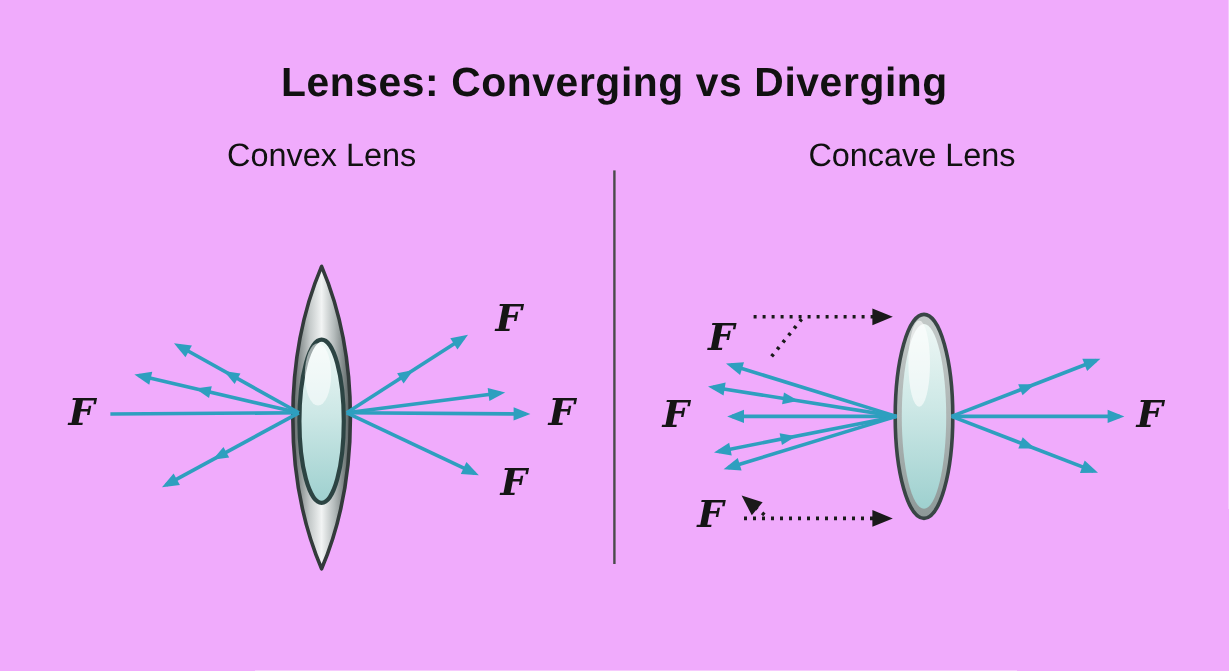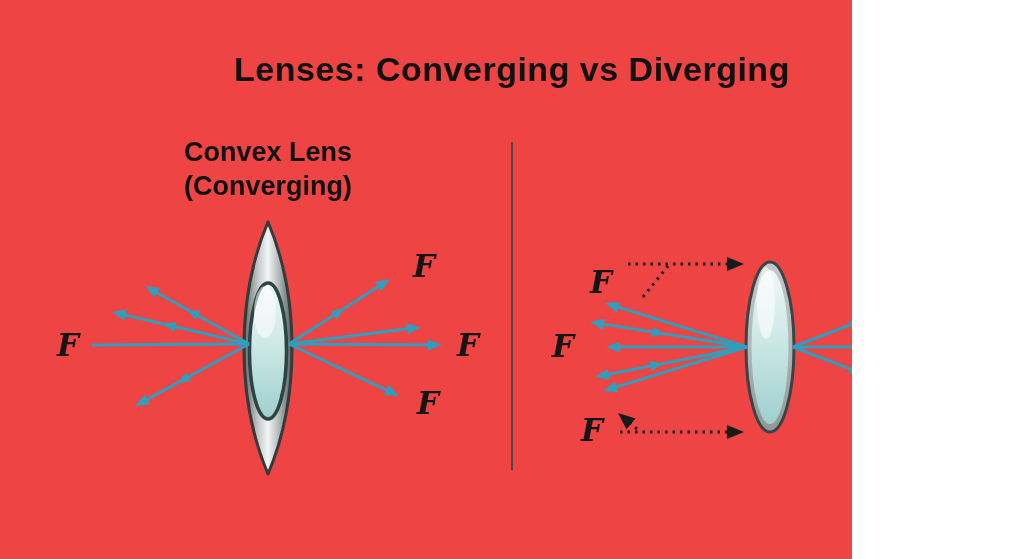--- a/index.html
+++ b/index.html
@@ -1,33 +1,33 @@
 <!DOCTYPE html>
 <html><head>
 <meta charset="utf-8">
 <style>
   html,body{margin:0;padding:0;background:#ffffff;}
   .stage{
     position:relative;
-    width:852px;height:559px;
-    background:#ef4444;
+    width:1024px;height:559px;
+    background:#f0abfc;
     overflow:hidden;
     font-family:"Liberation Sans", sans-serif;
   }
   .figure-title{
     position:absolute;top:50px;left:0;width:1024px;
     text-align:center;
     font-size:34px;font-weight:bold;color:#111;
     letter-spacing:0.5px;
     margin:0;
   }
   .panel-heading{
-    position:absolute;top:135px;width:380px;
+    position:absolute;top:112px;width:380px;
     text-align:center;color:#111;
-    font-weight:bold;font-size:27px;line-height:34px;
+    font-weight:normal;font-size:27px;line-height:34px;
   }
   .panel-heading.left{left:78px;}
   .panel-heading.right{left:570px;}
   .divider{
     position:absolute;
     left:511px;top:142px;
     width:2px;height:328px;
     background:#4a4a4a;
   }
   .diagram-svg{position:absolute;left:0;top:0;}
@@ -42,24 +42,24 @@
 </style>
 </head>
 <body>
 
 <div class="stage">
 
   <h1 class="figure-title">Lenses: Converging vs Diverging</h1>
 
   <div class="panel-heading left">
     <div>Convex Lens</div>
-    <div>(Converging)</div>
   </div>
 
   <div class="panel-heading right">
+    <div>Concave Lens</div>
   </div>
 
   <div class="divider"></div>
 
   <svg class="diagram-svg" width="1024" height="559" viewBox="0 0 1024 559">
     <defs>
       <linearGradient id="bodyGrad" x1="0" y1="0" x2="1" y2="0">
         <stop offset="0" stop-color="#5f6868"></stop>
         <stop offset="0.3" stop-color="#c6cbcb"></stop>
         <stop offset="0.5" stop-color="#f2f4f4"></stop>

